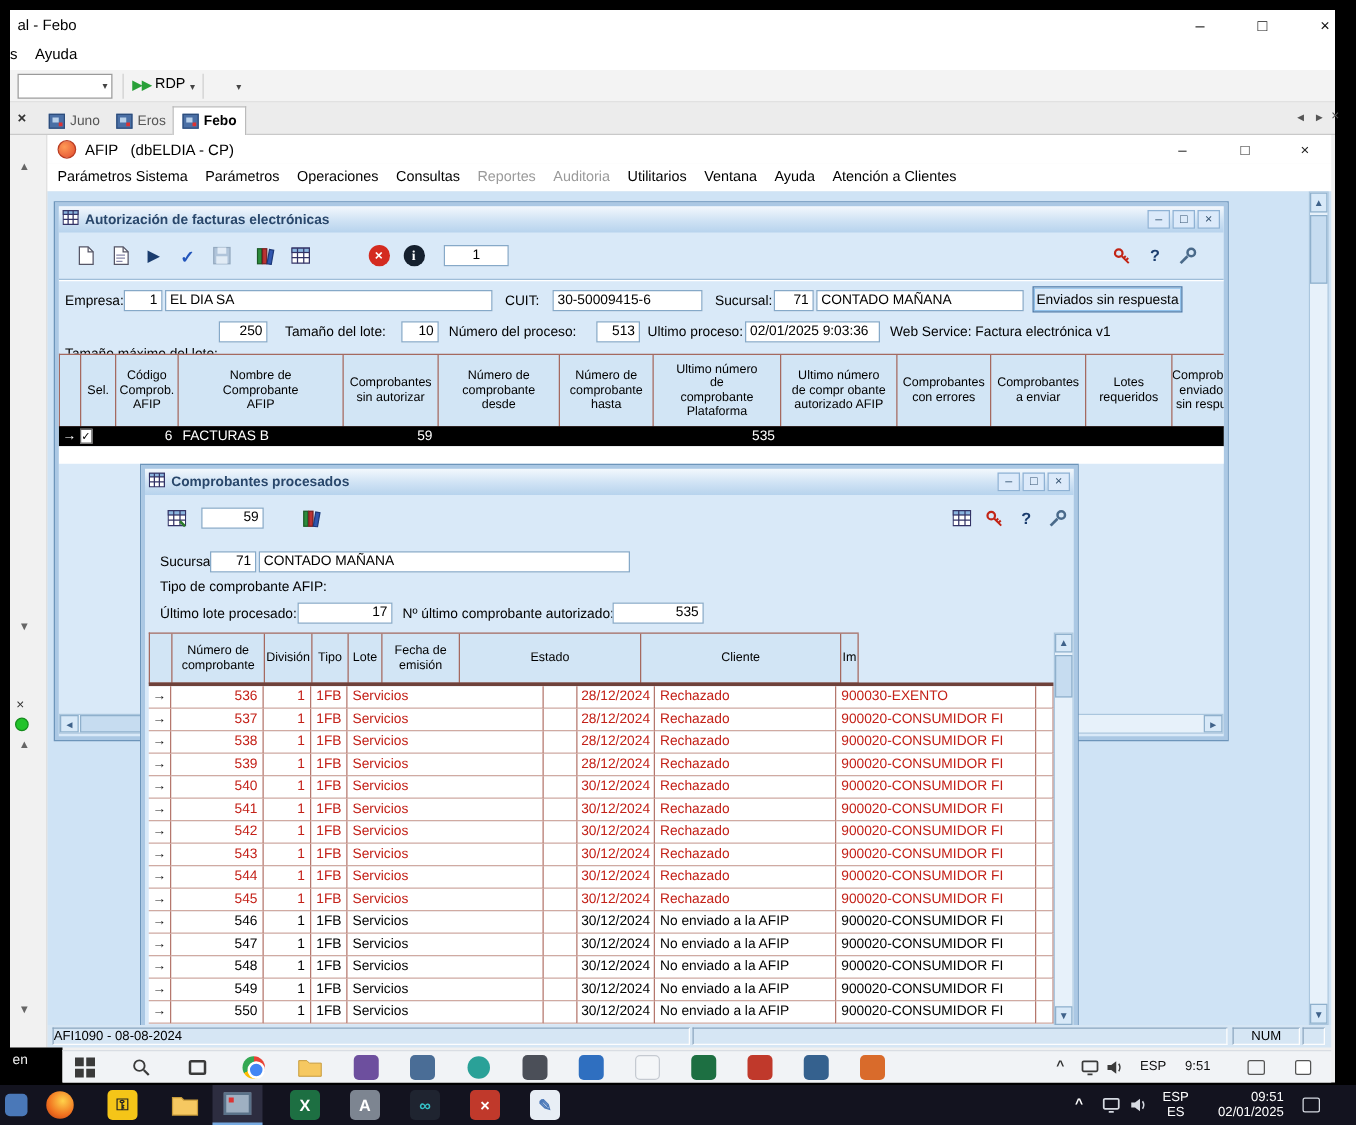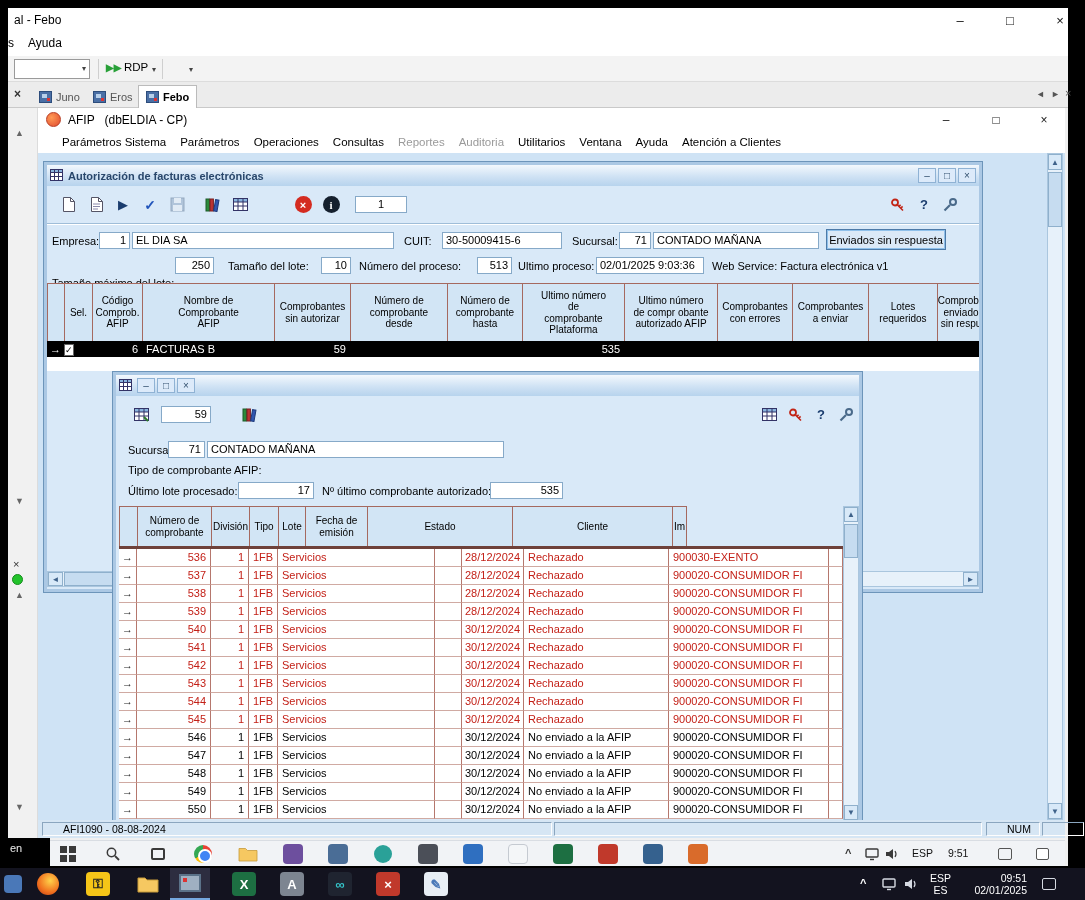--- a/index.html
+++ b/index.html
@@ -24,26 +24,26 @@
 .tabicon::after{content:"";position:absolute;left:2px;top:2px;width:5px;height:4px;background:#b8d0ea}
 .redot{position:absolute;right:1px;bottom:1px;width:3px;height:3px;background:#d33}
 
 .l-strip{left:8px;top:108px;width:30px;height:730px;background:#f1f1f1;border-right:1px solid #dcdcdc}
 .sglyph{position:absolute;font-size:9px;color:#666}
 
 .afip-titlebar{left:38px;top:108px;width:1027px;height:23px;background:#fff}
 .afip-icon{position:absolute;left:8px;top:4px;width:15px;height:15px;border-radius:50%;background:radial-gradient(circle at 35% 35%,#ff9a55,#e04a2f);border:1px solid #b93c22}
 .afip-title{position:absolute;left:30px;top:5px;font-size:12px;white-space:pre}
 .afip-cap{position:absolute;top:1px;width:36px;height:21px;display:flex;align-items:center;justify-content:center;font-size:12px;color:#222}
-.afip-menubar{left:38px;top:131px;width:1027px;height:22px;background:#fff;display:flex;align-items:center;gap:14px;padding-left:24px}
+.afip-menubar{left:38px;top:131px;width:1027px;height:22px;background:#fff;display:flex;align-items:center;gap:14px;padding-left:8px}
 .m-it{font-size:11.5px;white-space:nowrap}
 .m-it.dis{color:#9a9a9a}
 .mdi{left:38px;top:153px;width:1027px;height:667px;background:#cfe3f5;overflow:hidden}
 .statusbar{left:38px;top:820px;width:1027px;height:18px;background:#d6e6f4}
-.sb-cell{position:absolute;top:2px;height:14px;border:1px solid;border-color:#8ba6bf #fdfdfd #fdfdfd #8ba6bf;font-size:10.5px;line-height:12px;padding:0 20px;white-space:nowrap;overflow:hidden}
+.sb-cell{position:absolute;top:2px;height:14px;border:1px solid;border-color:#8ba6bf #fdfdfd #fdfdfd #8ba6bf;font-size:10.5px;line-height:12px;padding:0 0;white-space:nowrap;overflow:hidden}
 
 .win{position:absolute;background:#d9e9f8;border:3px solid #abc8e4;box-shadow:0 0 0 1px #6d95ba;overflow:hidden}
 .tbar{position:absolute;left:0;top:0;right:0;height:21px;background:linear-gradient(180deg,#f3f8fd,#cfe2f4 55%,#b7d3ed);display:flex;align-items:center;gap:5px;padding:0 3px}
 .tbar .tt{font-size:11px;font-weight:bold;color:#29476b;flex:1;white-space:nowrap;overflow:hidden}
 .wbtns{display:flex;gap:2px;flex:none}
 .wbtn{width:18px;height:15px;background:#dceafa;border:1px solid #8fb2d4;display:flex;align-items:center;justify-content:center;font-size:10px;color:#33516f;line-height:1}
 .fld{position:absolute;height:17px;background:#fff;border:1px solid #86a9c8;font-size:11px;line-height:15px;padding:0 3px;overflow:hidden;white-space:nowrap}
 .fld.r{text-align:right}
 .lbl{position:absolute;font-size:11px;white-space:nowrap}
 .btn{position:absolute;background:#dbe9f7;border:1px solid #4d7aa8;box-shadow:inset 0 0 0 1px #8fc0ea;font-size:11px;display:flex;align-items:center;justify-content:center}
@@ -337,20 +337,21 @@
 
   <div class="win" style="left:75px;top:219px;width:749px;height:452px">
     <div class="tbar">
       <span><svg width="13" height="12" viewBox="0 0 13 12">
             <rect x="0.5" y="0.5" width="12" height="11" fill="#fff" stroke="#336"></rect>
             <rect x="0.5" y="0.5" width="12" height="3" fill="#8ab4de" stroke="#336"></rect>
             <line x1="4.5" y1="0.5" x2="4.5" y2="11.5" stroke="#336"></line>
             <line x1="8.5" y1="0.5" x2="8.5" y2="11.5" stroke="#336"></line>
             <line x1="0.5" y1="7.5" x2="12.5" y2="7.5" stroke="#336"></line>
           </svg></span>
+      <span class="tt">Comprobantes procesados</span>
       <span class="wbtns">
         <span class="wbtn">–</span>
         <span class="wbtn">□</span>
         <span class="wbtn">×</span>
       </span>
     </div>
 
     <span class="ib" style="left:12px;top:27px">
         <svg width="15" height="15" viewBox="0 0 15 15">
           <rect x="0.5" y="1.5" width="14" height="12" fill="#fff" stroke="#336"></rect>

